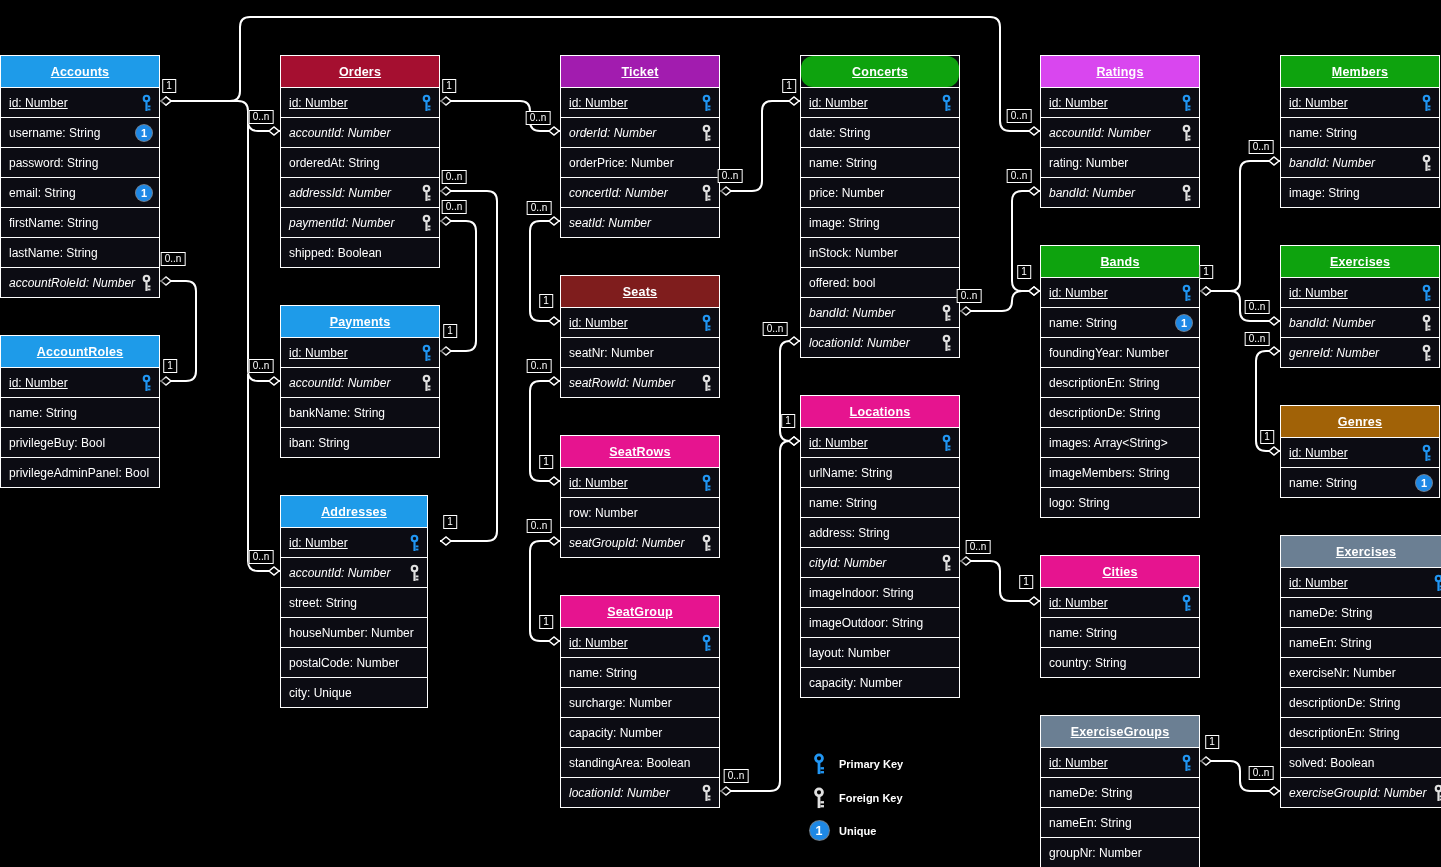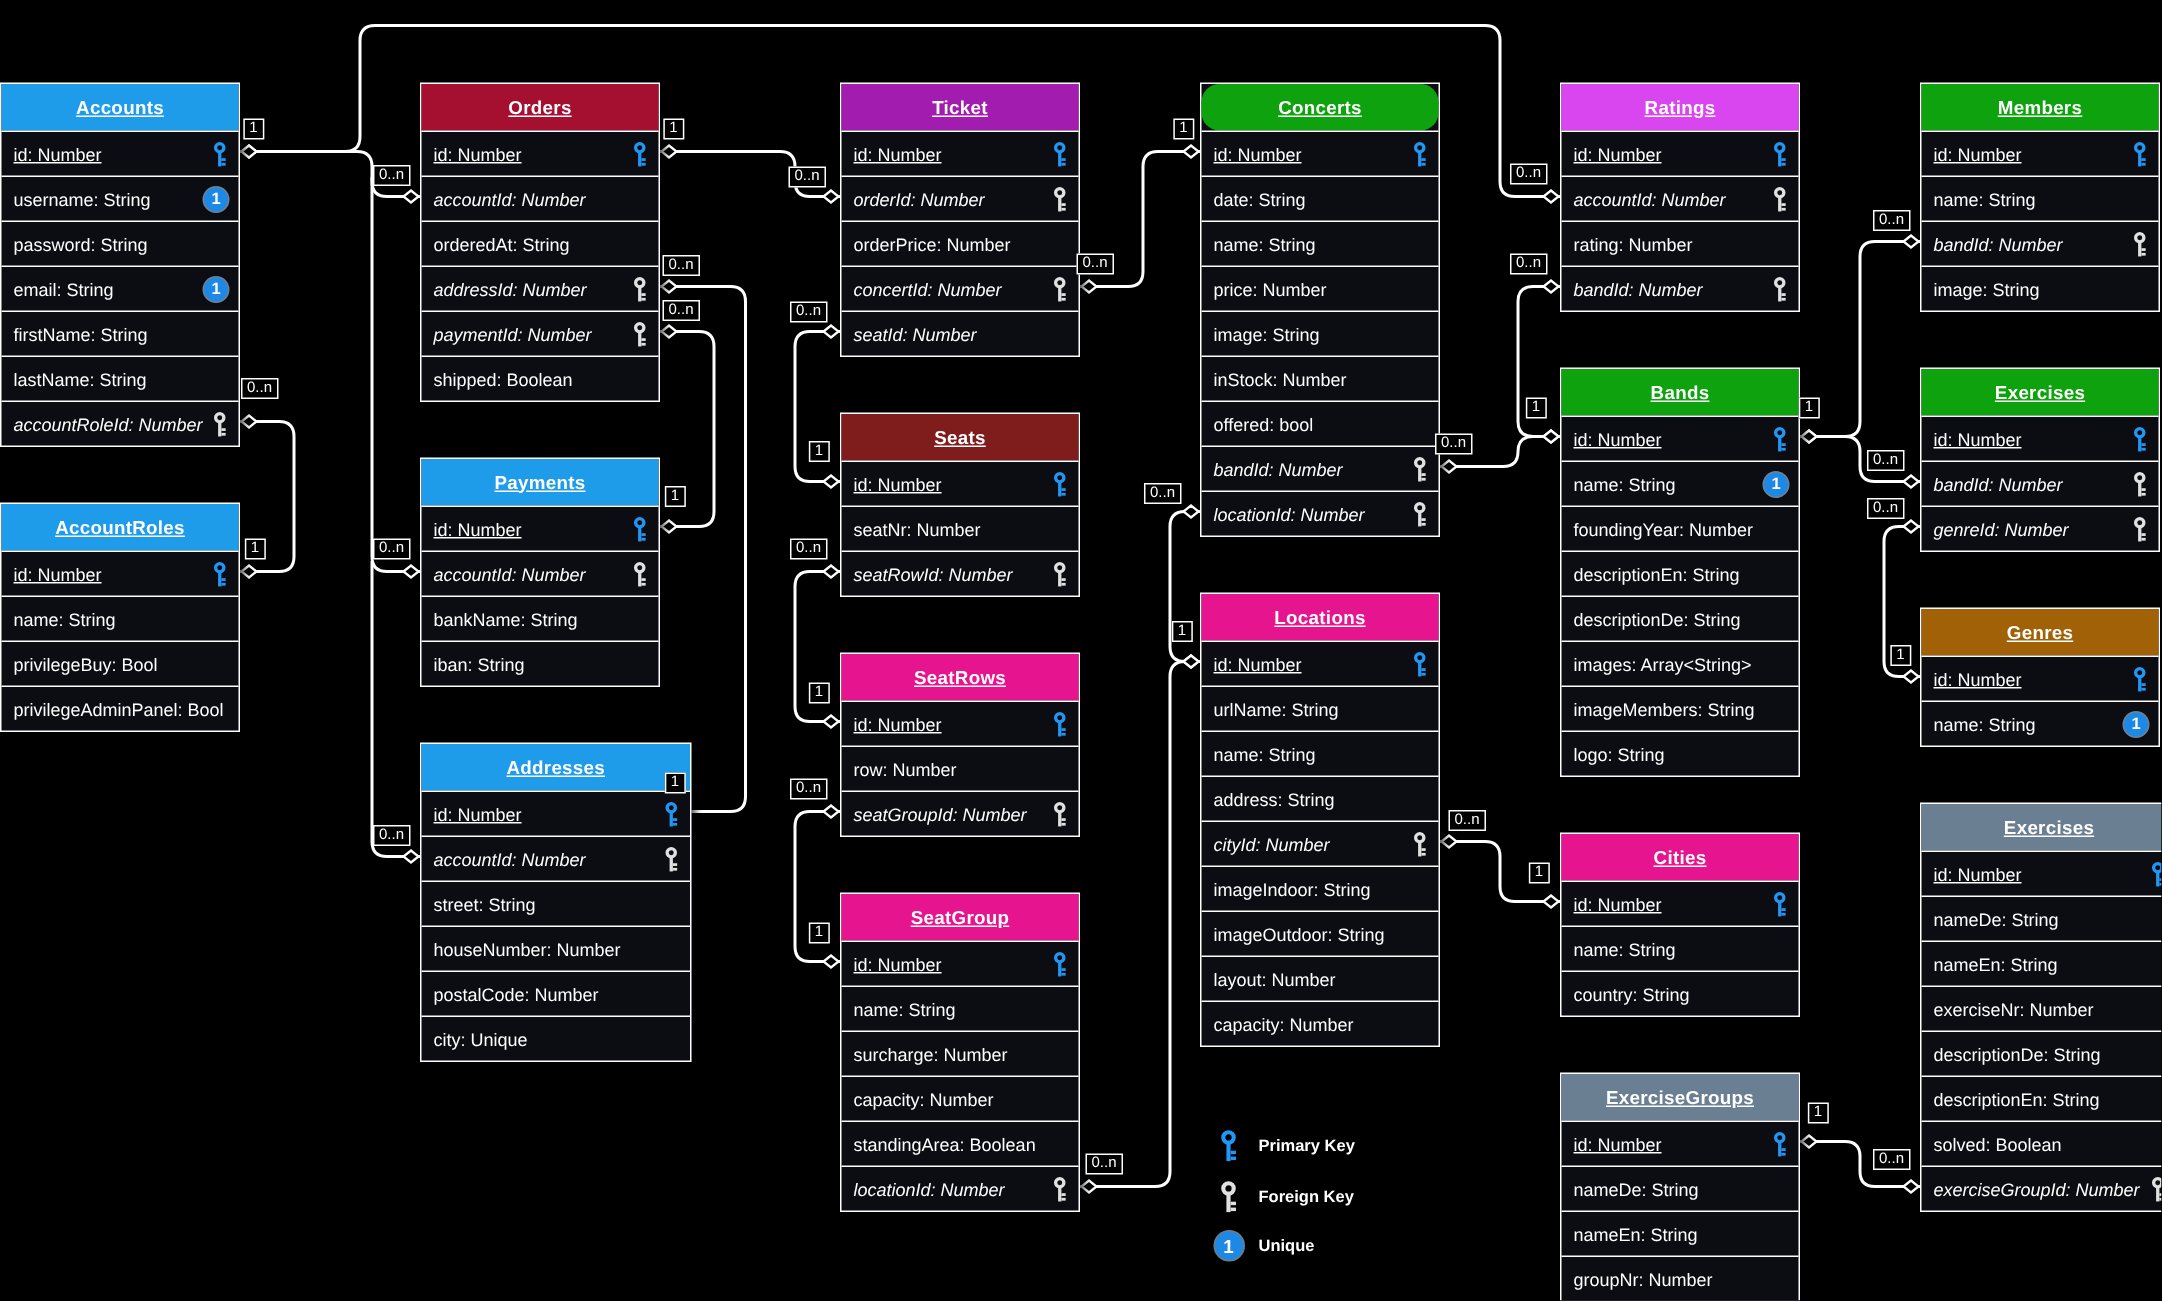--- a/index.html
+++ b/index.html
@@ -283,21 +283,21 @@
             </svg>
           </span>
         </div>
         <div class="er-row">
           <span class="er-field">bankName: String</span>
         </div>
         <div class="er-row">
           <span class="er-field">iban: String</span>
         </div>
       </div>
-      <div class="er-table" style="left: 280px; top: 495px; width: 181px;">
+      <div class="er-table" style="left: 280px; top: 495px; width: 148px;">
         <div class="er-head" style="background: rgb(30, 155, 233);">Addresses</div>
         <div class="er-row">
           <span class="er-field underline">id: Number</span>
           <span class="cell-icon">
             <svg width="11" height="18" viewBox="0 0 12 19" aria-hidden="true">
               <circle cx="6" cy="4.6" r="3" fill="none" stroke="#2196f3" stroke-width="2.4"></circle>
               <rect x="4.8" y="7.4" width="2.4" height="10.8" fill="#2196f3"></rect>
               <rect x="7.2" y="12.2" width="3.1" height="2" fill="#2196f3"></rect>
               <rect x="7.2" y="15.6" width="3.1" height="2" fill="#2196f3"></rect>
             </svg>

